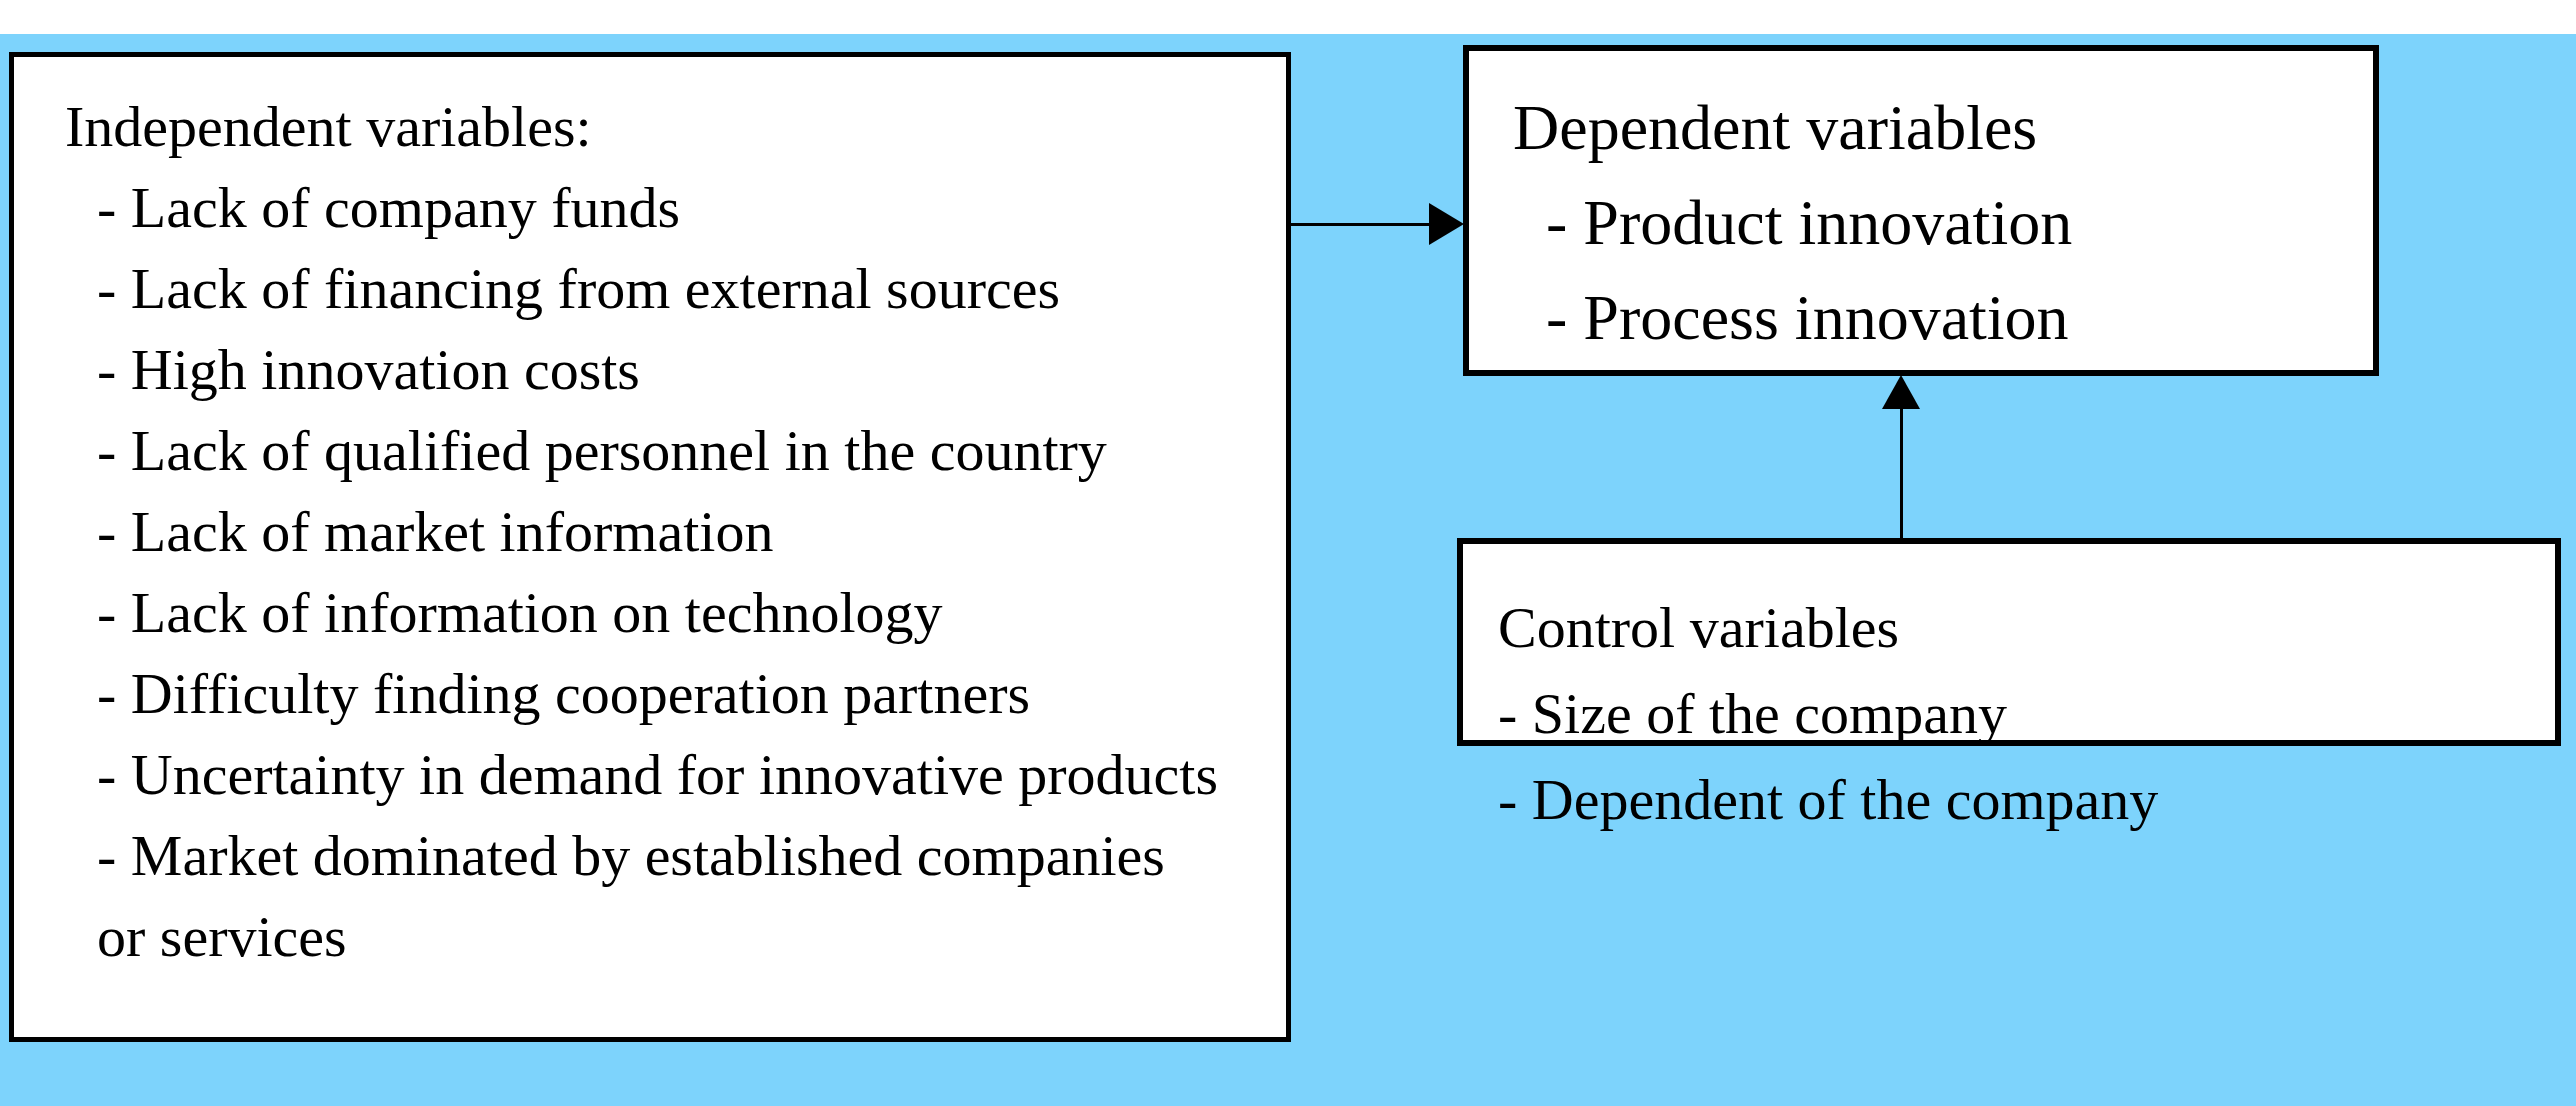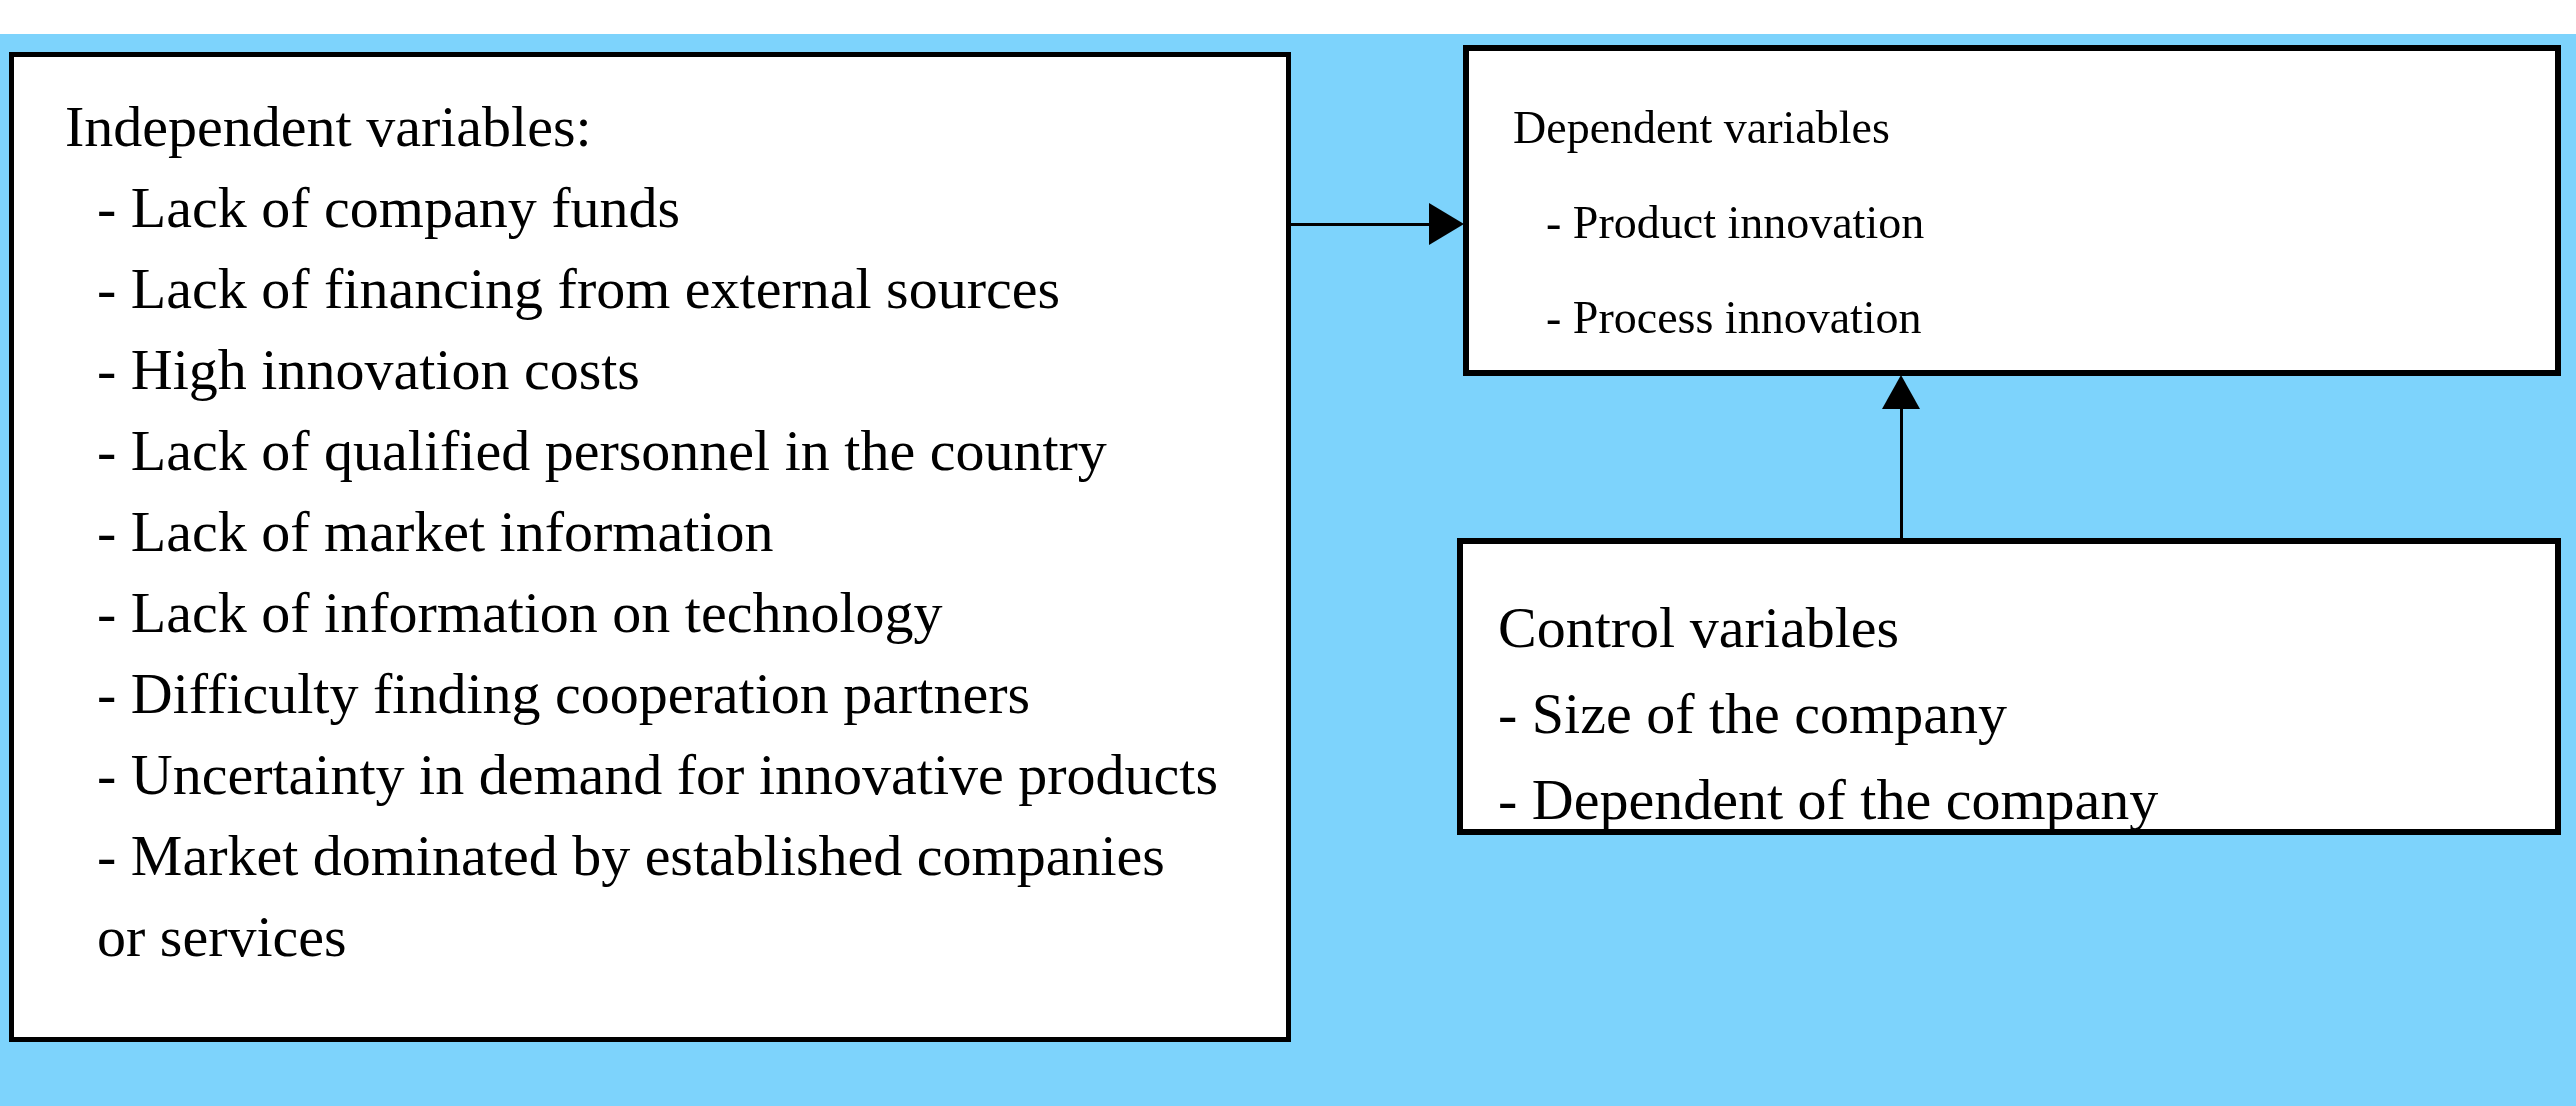--- a/index.html
+++ b/index.html
@@ -25,29 +25,29 @@
   #independent-box {
     left: 9px; top: 18px;
     width: 1282px; height: 990px;
     border: 5.7px solid #000000;
     padding: 28.5px 19px 0 51px;
     font-size: 58px;
     line-height: 81px;
   }
   #dependent-box {
     left: 1463px; top: 11.4px;
-    width: 1098px; height: 331px;
+    width: 916px; height: 331px;
     border: 6.3px solid #000000;
     padding: 28.5px 19px 0 44px;
-    font-size: 46px;
+    font-size: 64px;
     line-height: 95px;
   }
   #control-box {
     left: 1457px; top: 504px;
-    width: 1104px; height: 297px;
+    width: 1104px; height: 208px;
     border: 6.3px solid #000000;
     padding: 41px 19px 0 35px;
     font-size: 58px;
     line-height: 86px;
   }
   .line { white-space: nowrap; }
   .indent { padding-left: 32px; }      
   .indent-dep { padding-left: 33px; }  
   
   .arrow-line-h {

